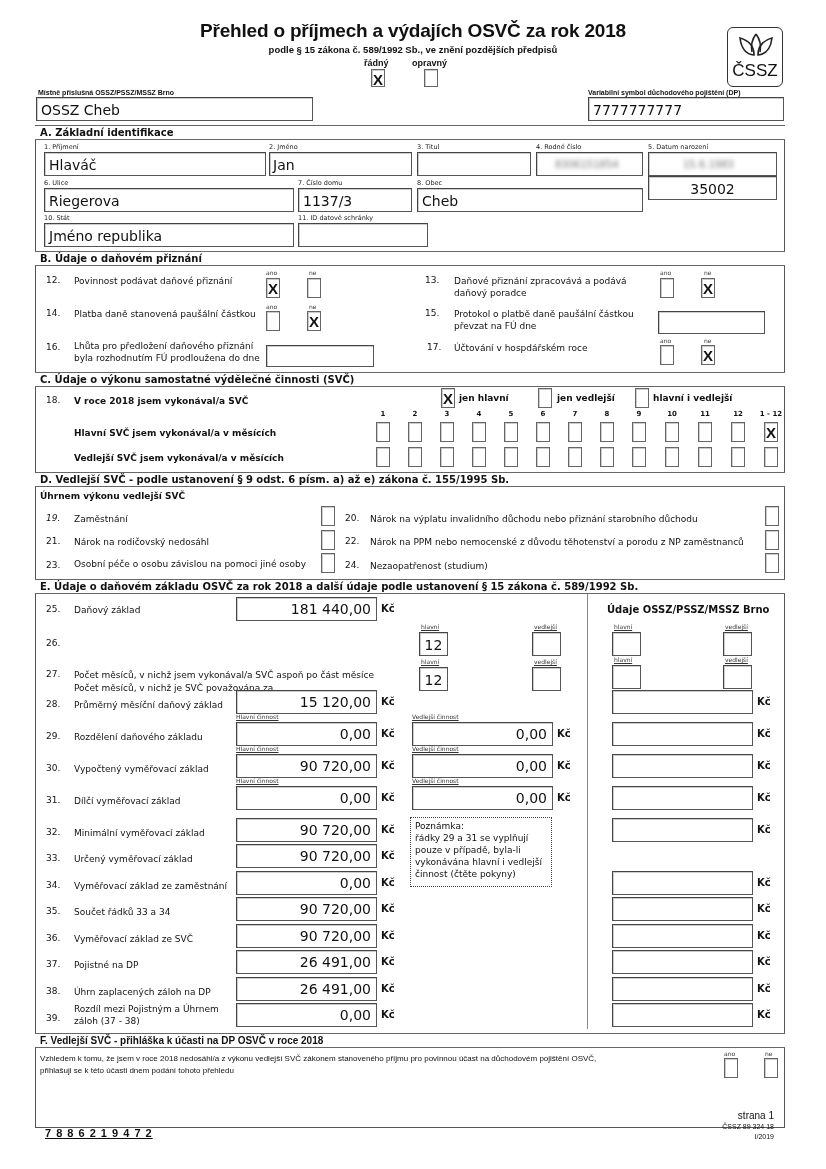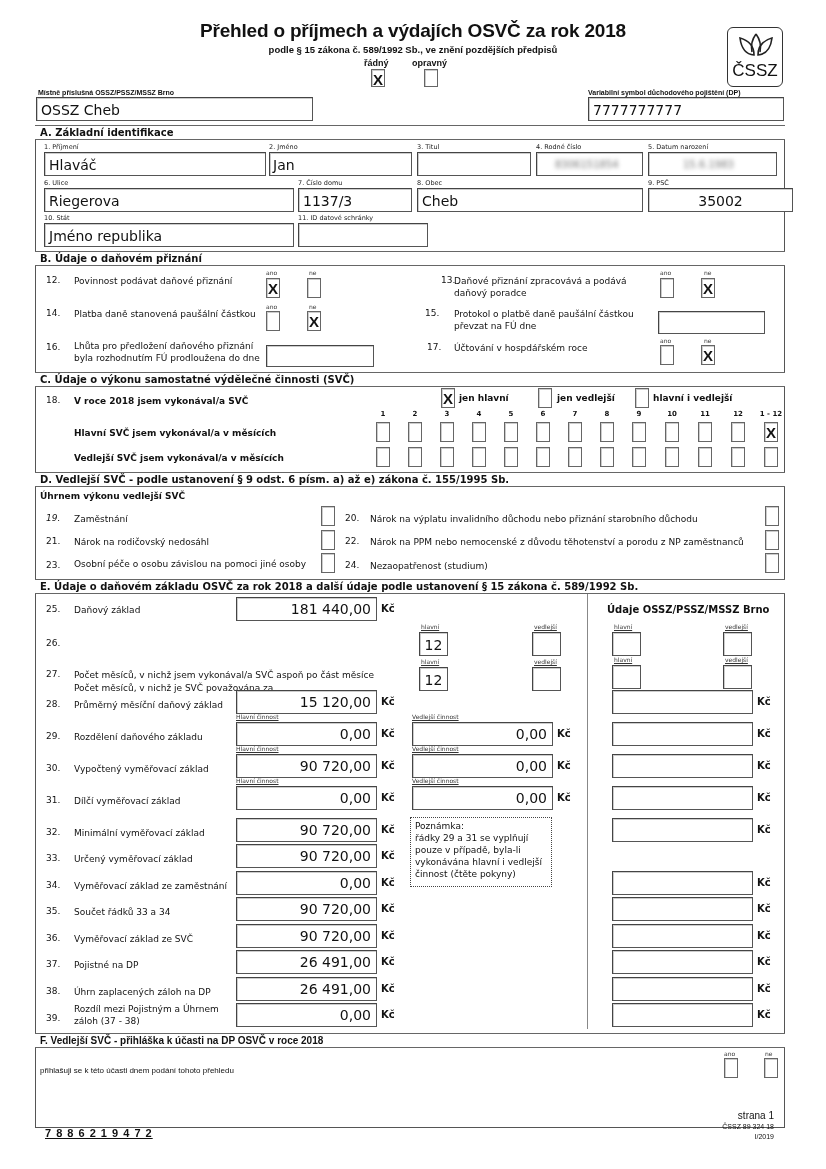--- a/index.html
+++ b/index.html
@@ -91,21 +91,21 @@
   </div>
 <div class="abs tiny" style="left:298px;top:179px;">7. Číslo domu</div>
 <div class="box" style="left:298px;top:188px;width:114px;height:24px;">
     <span class="fieldtext" style="left:4px;top:5px;">1137/3</span>
   </div>
 <div class="abs tiny" style="left:417px;top:179px;">8. Obec</div>
 <div class="box" style="left:417px;top:188px;width:226px;height:24px;">
     <span class="fieldtext" style="left:4px;top:5px;">Cheb</span>
   </div>
 <div class="abs tiny" style="left:648px;top:179px;">9. PSČ</div>
-<div class="box" style="left:648px;top:188px;width:145px;height:24px;">
+<div class="box" style="left:648px;top:176px;width:129px;height:24px;">
     <span class="fieldtext" style="left:0;width:100%;text-align:center;top:5px;">35002</span>
   </div>
 
 <div class="abs tiny" style="left:44px;top:214px;">10. Stát</div>
 <div class="box" style="left:44px;top:223px;width:250px;height:24px;">
     <span class="fieldtext" style="left:4px;top:5px;">Jméno republika</span>
   </div>
 <div class="abs tiny" style="left:298px;top:214px;">11. ID datové schránky</div>
 <div class="box" style="left:298px;top:223px;width:130px;height:24px;">
     <span class="fieldtext" style="left:4px;top:5px;"></span>
@@ -133,21 +133,21 @@
 <div class="chk" style="left:307px;top:311px;">
     <span class="x">X</span>
   </div>
 
 <span class="rownum" style="top:342px;">16.</span>
 <span class="rowtxt" style="top:340px;"><span>Lhůta pro předložení daňového přiznání</span><br><span>byla rozhodnutím FÚ prodloužena do dne</span></span>
 <div class="box" style="left:266px;top:345px;width:108px;height:22px;">
     <span class="fieldtext" style="left:4px;top:4px;"></span>
   </div>
 
-<span class="rownum" style="left:425px;top:275px;margin-left:16px;">13.</span>
+<span class="rownum" style="left:425px;top:275px;">13.</span>
 <span class="rowtxt" style="left:454px;top:275px;"><span>Daňové přiznání zpracovává a podává</span><br><span>daňový poradce</span></span>
 <span class="small-head" style="left:660px;top:269px;">ano</span>
 <span class="small-head" style="left:704px;top:269px;">ne</span>
 <div class="chk" style="left:660px;top:278px;">
     <span class="x"></span>
   </div>
 <div class="chk" style="left:701px;top:278px;">
     <span class="x">X</span>
   </div>
 
@@ -481,21 +481,21 @@
 <div class="note">
   <div>Poznámka:</div>
   <div>řádky 29 a 31 se vyplňují</div>
   <div>pouze v případě, byla-li</div>
   <div>vykonávána hlavní i vedlejší</div>
   <div>činnost (čtěte pokyny)</div>
 </div>
 
 <div class="secbar" style="top:1033px;font-family:'Liberation Sans',sans-serif;">F. Vedlejší SVČ - přihláška k účasti na DP OSVČ v roce 2018</div>
 <div class="abs" style="left:40px;top:1053px;font-size:8px;font-family:'Liberation Sans',sans-serif;line-height:12px;width:680px;">
-  <br>
+  <span>Vzhledem k tomu, že jsem v roce 2018 nedosáhl/a z výkonu vedlejší SVČ zákonem stanoveného příjmu pro povinnou účast na důchodovém pojištění OSVČ,</span><br>
   <span>přihlašuji se k této účasti dnem podání tohoto přehledu</span>
 </div>
 <span class="small-head" style="left:724px;top:1050px;">ano</span>
 <span class="small-head" style="left:765px;top:1050px;">ne</span>
 <div class="chk" style="left:724px;top:1058px;">
     <span class="x"></span>
   </div>
 <div class="chk" style="left:764px;top:1058px;">
     <span class="x"></span>
   </div>

